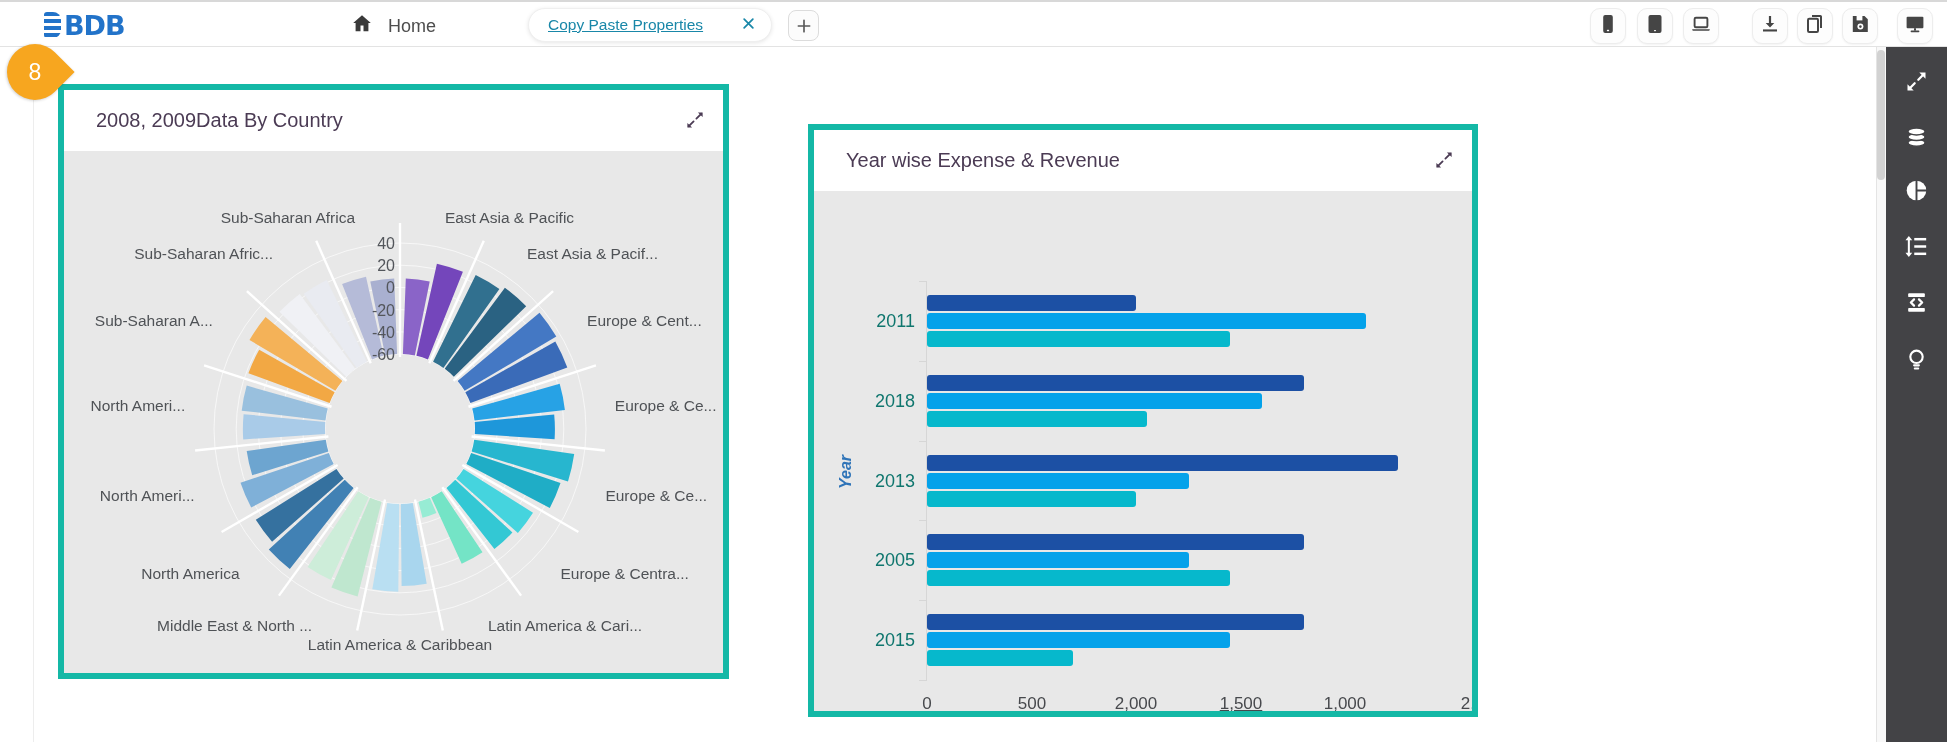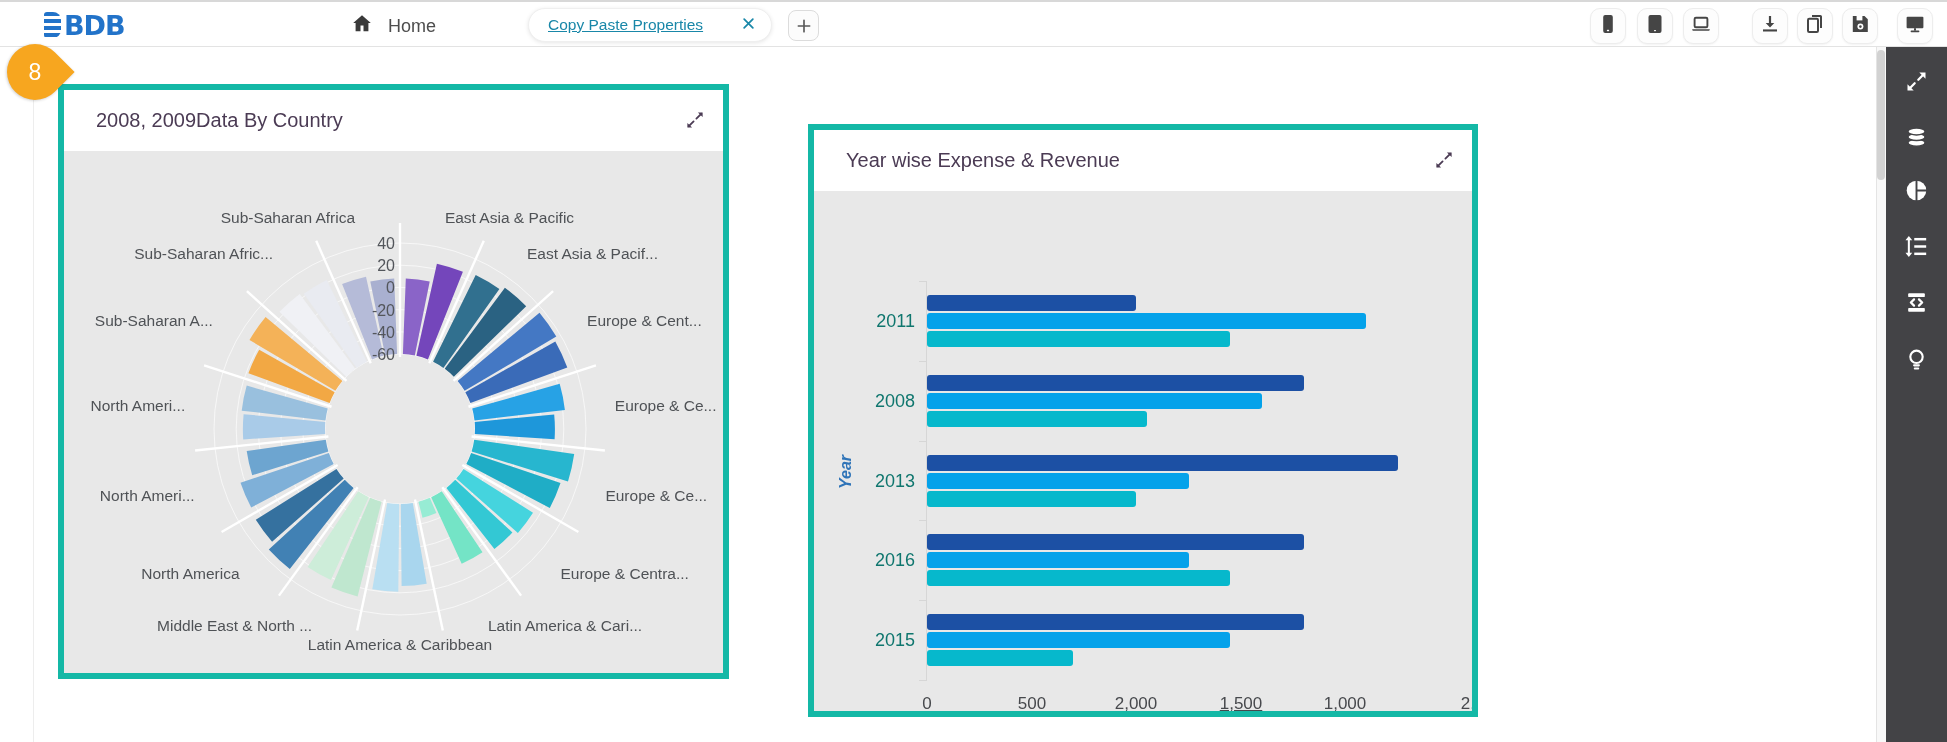--- a/index.html
+++ b/index.html
@@ -318,23 +318,23 @@
     <div class="panel-chart">
       <div id="bar-plot">
           <div class="axis-line" style="left: 112px; top: 90px; width: 1px; height: 399px;"></div>
           <div class="axis-line" style="left: 105px; top: 90px; width: 8px; height: 1px;"></div>
           <div class="axis-line" style="left: 105px; top: 170px; width: 8px; height: 1px;"></div>
           <div class="axis-line" style="left: 105px; top: 250px; width: 8px; height: 1px;"></div>
           <div class="axis-line" style="left: 105px; top: 329px; width: 8px; height: 1px;"></div>
           <div class="axis-line" style="left: 105px; top: 409px; width: 8px; height: 1px;"></div>
           <div class="axis-line" style="left: 105px; top: 489px; width: 8px; height: 1px;"></div>
           <div class="ylab" style="left: 39px; top: 120px;">2011</div>
-          <div class="ylab" style="left: 39px; top: 200px;">2008</div>
+          <div class="ylab" style="left: 39px; top: 200px;">2018</div>
           <div class="ylab" style="left: 39px; top: 280px;">2013</div>
-          <div class="ylab" style="left: 39px; top: 359px;">2016</div>
+          <div class="ylab" style="left: 39px; top: 359px;">2005</div>
           <div class="ylab" style="left: 39px; top: 439px;">2015</div>
           <div class="bar" style="left: 113px; top: 104px; width: 209.2px; background: rgb(28, 80, 164);"></div>
           <div class="bar" style="left: 113px; top: 184px; width: 376.6px; background: rgb(28, 80, 164);"></div>
           <div class="bar" style="left: 113px; top: 264px; width: 470.7px; background: rgb(28, 80, 164);"></div>
           <div class="bar" style="left: 113px; top: 343px; width: 376.6px; background: rgb(28, 80, 164);"></div>
           <div class="bar" style="left: 113px; top: 423px; width: 376.6px; background: rgb(28, 80, 164);"></div>
           <div class="bar" style="left: 113px; top: 122px; width: 439.3px; background: rgb(4, 162, 234);"></div>
           <div class="bar" style="left: 113px; top: 202px; width: 334.7px; background: rgb(4, 162, 234);"></div>
           <div class="bar" style="left: 113px; top: 282px; width: 261.5px; background: rgb(4, 162, 234);"></div>
           <div class="bar" style="left: 113px; top: 361px; width: 261.5px; background: rgb(4, 162, 234);"></div>

